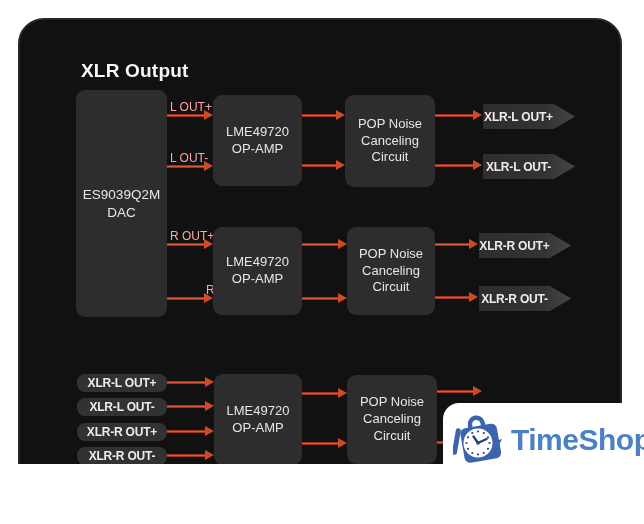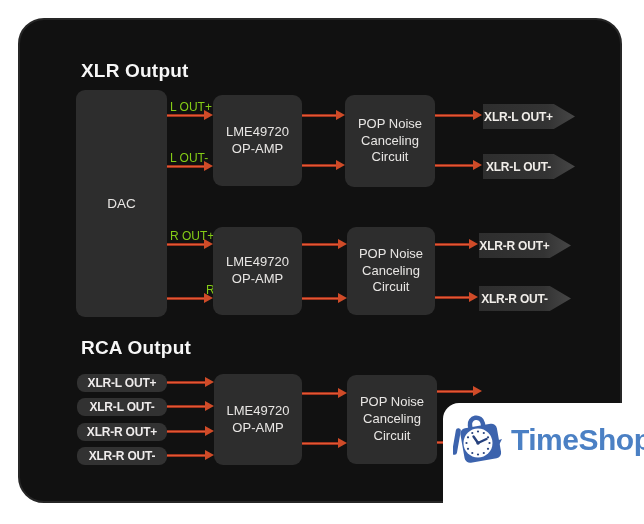--- a/index.html
+++ b/index.html
@@ -1,35 +1,35 @@
 <!DOCTYPE html>
 <html><head>
 <meta charset="utf-8">
 <style>
   html,body{margin:0;padding:0;}
   #page{
-    position:relative;width:644px;height:524px;background:#ffffff;
+    position:relative;width:644px;height:464px;background:#ffffff;
     overflow:hidden;font-family:"Liberation Sans", sans-serif;
   }
   .panel{
     position:absolute;left:18px;top:18px;width:600px;height:481px;
     background:#111111;border:2px solid #262626;border-radius:26px;
   }
   .section-title{
     position:absolute;margin:0;font-size:19px;font-weight:bold;color:#f7f7f7;letter-spacing:.2px;
   }
   .block{
     position:absolute;background:#2d2d2d;border-radius:9px;
     display:flex;flex-direction:column;align-items:center;justify-content:center;
     color:#e8e6e4;font-size:13px;line-height:1.3;text-align:center;
   }
   .block span{display:block;}
   .dac{font-size:13.5px;}
   .wire-label{
-    position:absolute;color:#84cc16;font-size:12px;line-height:1;
+    position:absolute;color:#fca5a5;font-size:12px;line-height:1;
   }
   .arrow{
     position:absolute;height:3px;
     background:linear-gradient(180deg,#7f2113,#e25733 50%,#7f2113);
   }
   .arrow::after{
     content:"";position:absolute;right:-9px;top:-4.5px;width:0;height:0;
     border-left:9px solid #cf4b28;border-top:5.5px solid transparent;border-bottom:5.5px solid transparent;
   }
   .outlabel{
@@ -55,20 +55,21 @@
 </style>
 </head>
 <body>
 
 <div id="page">
   <div class="panel">
 
     <h2 class="section-title" style="left:61px;top:40px;">XLR Output</h2>
 
     <div class="block dac" style="left:56px;top:70px;width:91px;height:227px;">
+      <span>ES9039Q2M</span>
       <span>DAC</span>
     </div>
 
     <span class="wire-label" style="left:150px;top:81px;">L OUT+</span>
     <span class="wire-label" style="left:150px;top:132px;text-align:right;">L OUT-</span>
     <span class="wire-label" style="left:150px;top:210px;">R OUT+</span>
     <span class="wire-label" style="left:138px;top:264px;margin-left:48px;">R OUT-</span>
 
     <div class="block" style="left:193px;top:75px;width:89px;height:91px;">
       <span>LME49720</span>
@@ -88,21 +89,20 @@
       <span>POP Noise</span>
       <span>Canceling</span>
       <span>Circuit</span>
     </div>
 
     <div class="outlabel" style="left:463px;top:84px;">XLR-L OUT+</div>
     <div class="outlabel" style="left:463px;top:134px;">XLR-L OUT-</div>
     <div class="outlabel" style="left:459px;top:213px;">XLR-R OUT+</div>
     <div class="outlabel" style="left:459px;top:266px;">XLR-R OUT-</div>
 
-    <h2 class="section-title" style="left:61px;top:317px;">RCA Output</h2>
 
     <div class="chip" style="left:57px;top:354px;">XLR-L OUT+</div>
     <div class="chip" style="left:57px;top:378px;">XLR-L OUT-</div>
     <div class="chip" style="left:57px;top:403px;">XLR-R OUT+</div>
     <div class="chip" style="left:57px;top:427px;">XLR-R OUT-</div>
 
     <div class="block" style="left:194px;top:354px;width:88px;height:91px;">
       <span>LME49720</span>
       <span>OP-AMP</span>
     </div>

